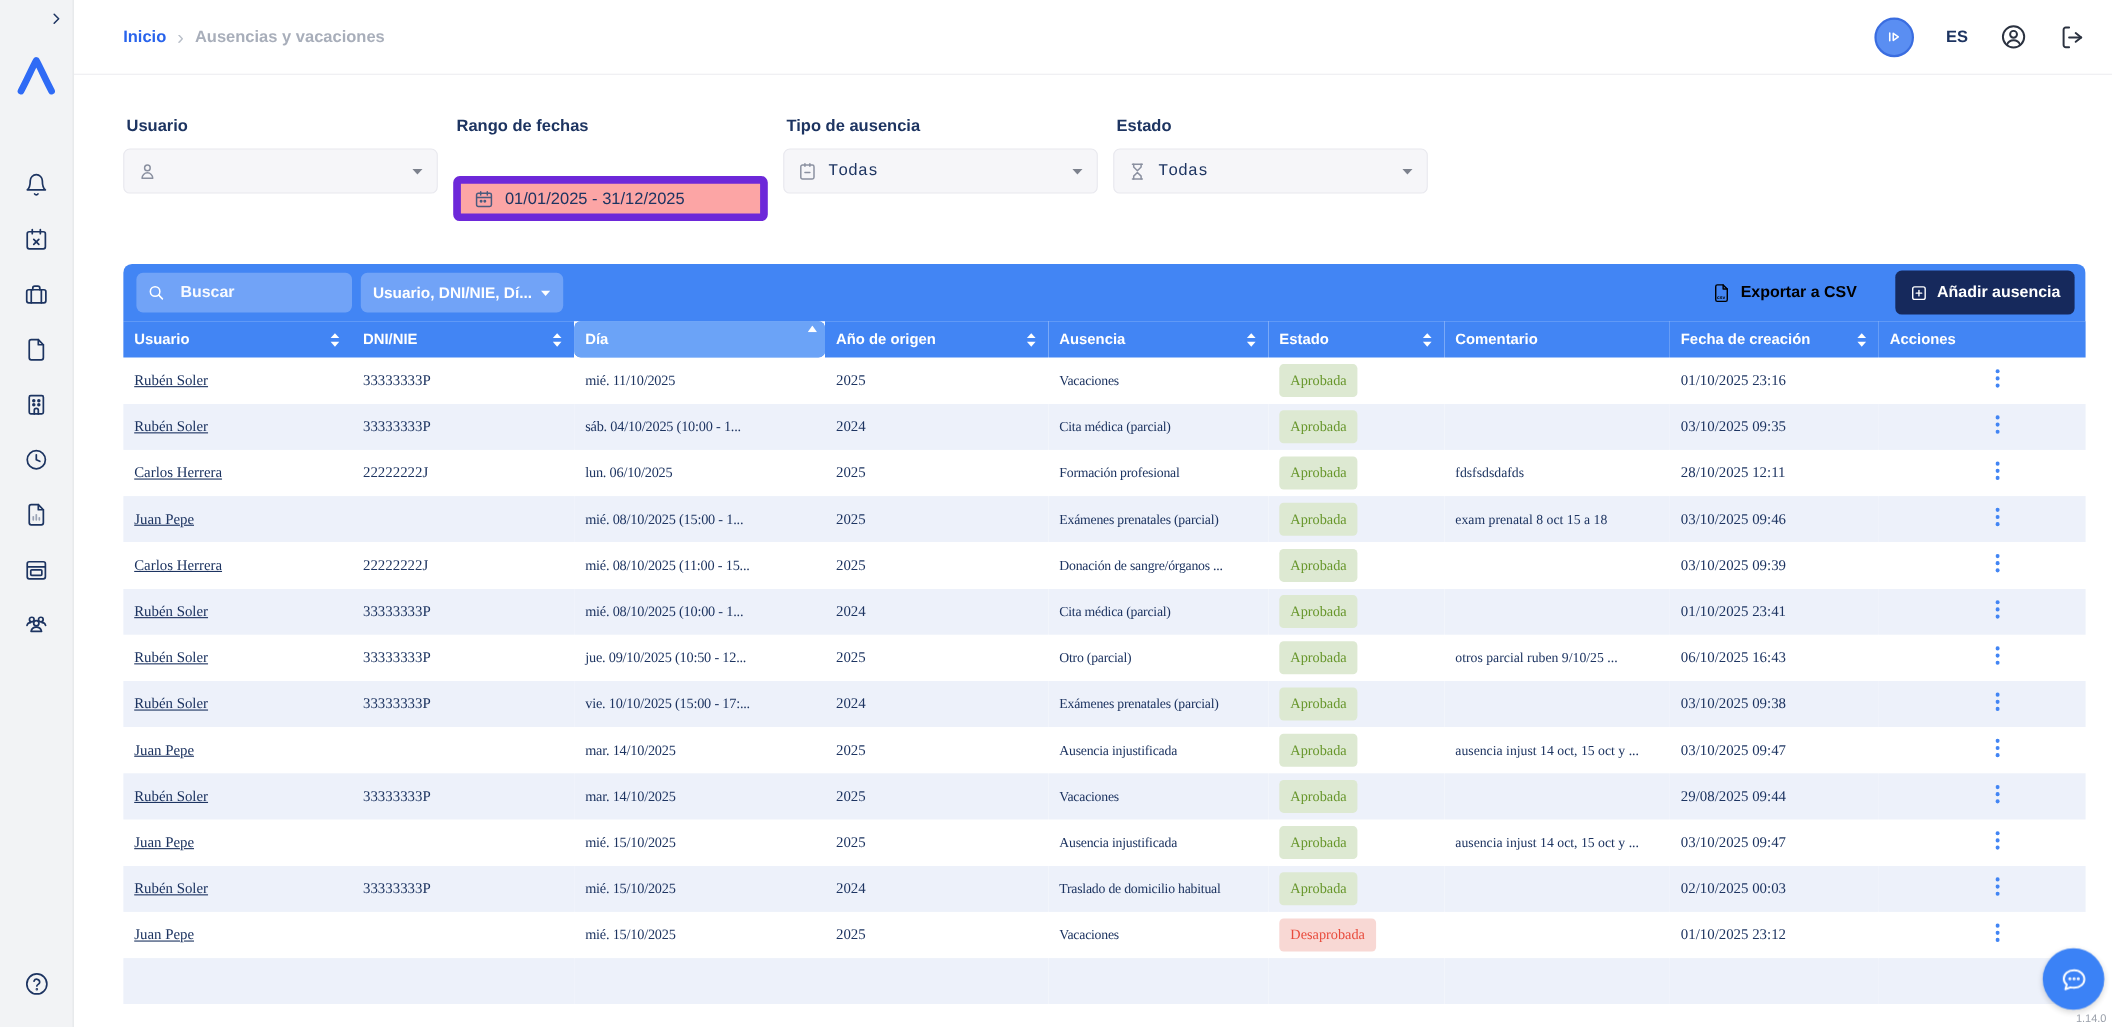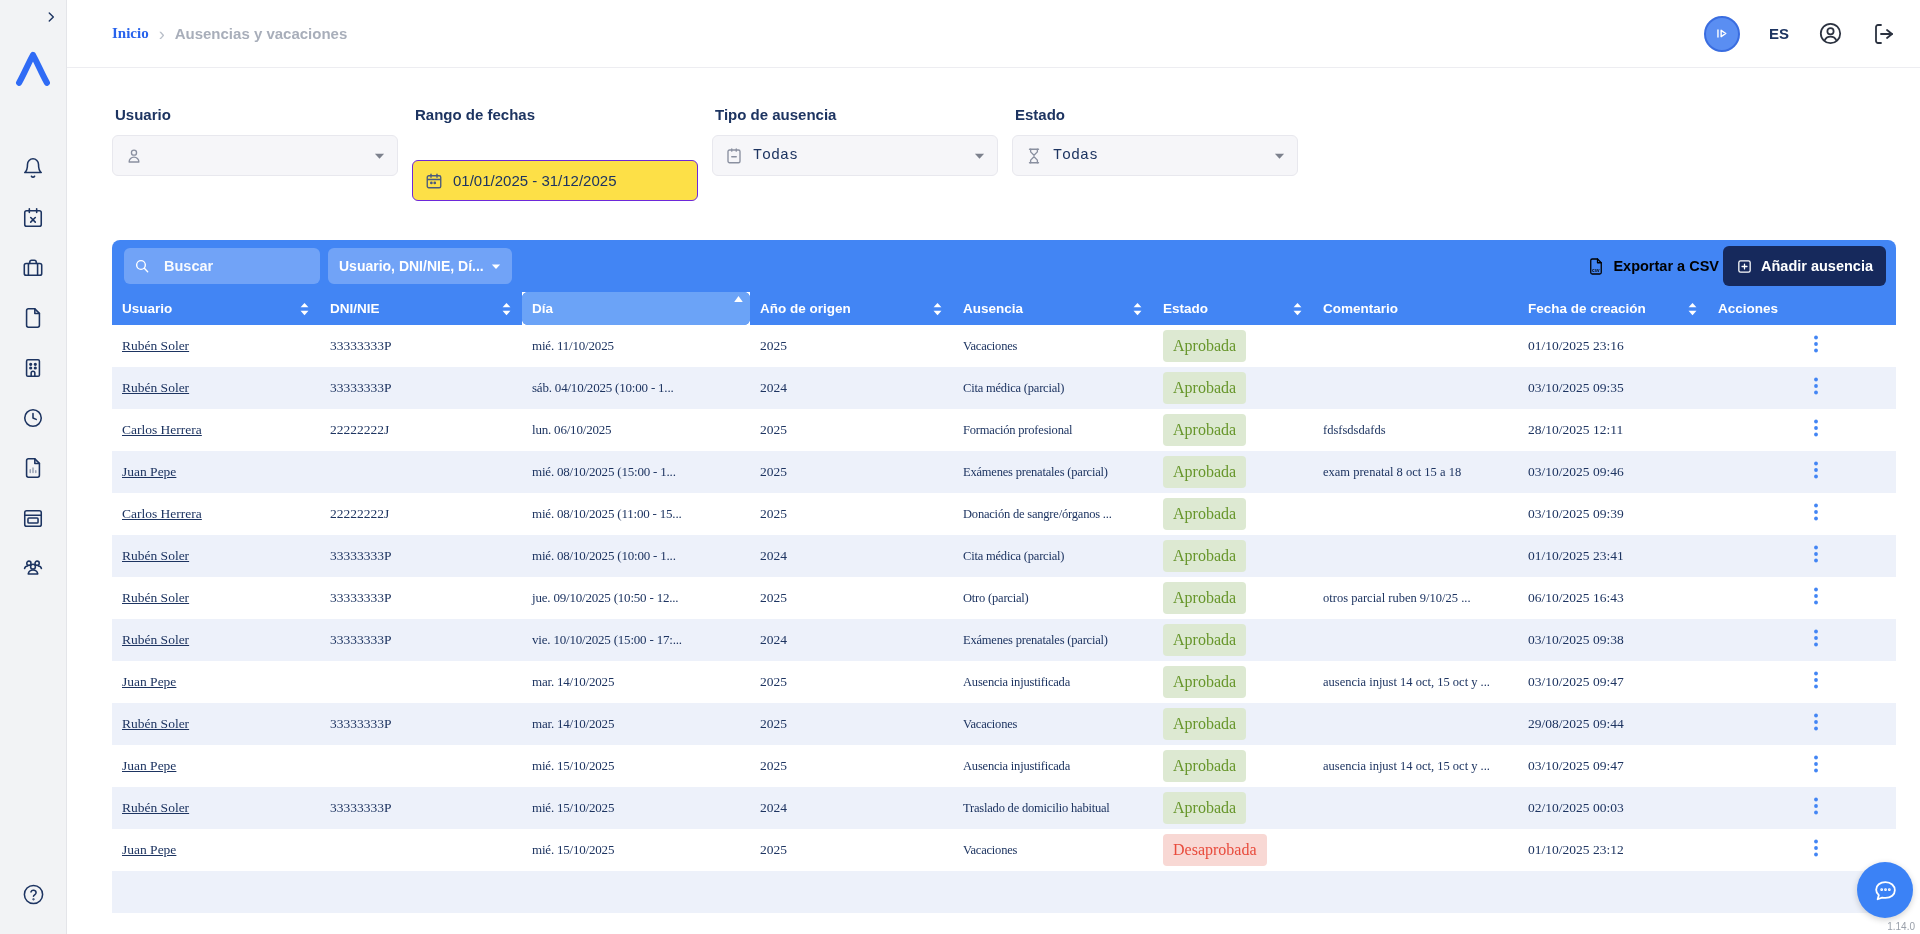--- a/index.html
+++ b/index.html
@@ -20,79 +20,79 @@
   .nav-icons{position:absolute; top:157px; left:0; width:100%; display:flex; flex-direction:column;
     align-items:center; gap:28px; color:var(--sidebar-icon);}
   .nav-icons svg{cursor:pointer;}
   .help-wrap{position:absolute; bottom:28px; left:0; width:100%; display:flex; justify-content:center;
     color:var(--sidebar-icon);}
   
   .main{margin-left:67px; width:1853px; height:934px;}
   .topbar{height:68px; display:flex; align-items:center; justify-content:space-between;
     padding:0 24px 0 45px; border-bottom:1px solid #ededf1;}
   .breadcrumb{display:flex; align-items:center; gap:10px; font-size:15px; font-weight:700;}
-  .bc-home{color:var(--link-blue); cursor:pointer;font-family:Liberation Serif, serif;}
+  .bc-home{color:var(--link-blue); cursor:pointer;}
   .bc-sep{color:#b9bfc9; font-weight:400; font-size:18px; line-height:1;}
   .bc-current{color:var(--muted-text);}
   .topbar-right{display:flex; align-items:center; gap:29px;}
   .play-btn{width:36px; height:36px; border-radius:50%; background:#5a8ef2; border:2px solid #3a6de0;
     display:flex; align-items:center; justify-content:center; color:#fff; cursor:pointer;}
   .lang{font-size:15px; font-weight:700; color:var(--text-navy); cursor:pointer;}
   .tb-icon{color:#2b3240; cursor:pointer;}
   
   .filters{display:flex; gap:14px; padding:38px 0 0 45px;}
   .filter{width:286px;}
   .filter-label{display:block; font-size:15px; font-weight:700; color:var(--text-navy);
     margin:0 0 12px 3px;}
   .field{height:41px; border-radius:6px; display:flex; align-items:center; padding:0 12px; gap:10px;
     cursor:pointer;}
   .field-gray{background:#f6f6f9; border:1px solid #e8e8ee;font-family:Liberation Mono, monospace;}
-  .field-white{background:#fde047; border:1px solid #6d28d9;margin-top:37px;}
+  .field-white{background:#fca5a5; border:7px solid #6d28d9;margin-top:37px;}
   .field-icon{color:#8a90a0;}
   .field-icon.navyish{color:#4a5a7d;}
   .field-value{font-size:15px; color:var(--text-navy);}
   .chev{margin-left:auto; color:#7c818d;}
   
   .table-wrap{margin:39px 0 0 45px; width:1784px; height:724px; border-radius:8px 8px 0 0;
     overflow:hidden; background:#fff;}
   .toolbar{height:52px; background:var(--accent-blue); display:flex; align-items:center;
     padding:0 10px 0 12px;}
   .search-box{width:196px; height:36px; background:rgba(255,255,255,.25); border-radius:6px;
     display:flex; align-items:center; padding:0 10px; gap:14px; color:#fff;}
   .search-box input{flex:1; min-width:0; background:transparent; border:none; outline:none;
     color:#fff; font-size:14.5px; font-family:inherit; font-weight:600;}
   .search-box input::placeholder{color:#fff; opacity:.95;}
   .scope-select{width:184px; height:36px; margin-left:8px; background:rgba(255,255,255,.25);
     border-radius:6px; display:flex; align-items:center; justify-content:space-between;
     padding:0 11px; color:#fff; font-size:14px; font-weight:700; cursor:pointer; white-space:nowrap;}
   .toolbar-spacer{flex:1;}
   .export-btn{display:flex; align-items:center; gap:8px; background:transparent; border:none;
     color:#000000; font-size:14.5px; font-weight:700; font-family:inherit; cursor:pointer;}
-  .add-btn{height:40px; margin-left:4px; background:var(--navy-button); color:#fff; border:none;
+  .add-btn{height:40px; margin-left:35px; background:var(--navy-button); color:#fff; border:none;
     border-radius:6px; display:flex; align-items:center; gap:8px; padding:0 13px;
     font-size:14.5px; font-weight:700; font-family:inherit; cursor:pointer; white-space:nowrap;}
   table{width:1784px; border-collapse:collapse; table-layout:fixed;}
   thead tr{height:33px; background:var(--accent-blue);}
   th{padding:0 10px; position:relative; text-align:left; font-size:13.5px; font-weight:700;
     color:#fff; white-space:nowrap; overflow:hidden; cursor:pointer;}
   th .hwrap{display:flex; align-items:center; justify-content:space-between; gap:6px;}
   th.sorted{background:var(--sorted-blue); border-radius:6px;}
   .caret-up{position:absolute; top:4px; right:7px; color:#fff; display:none;}
   .sort-icon{color:#fff; flex:0 0 auto;}
   .col-0{width:208px}.col-1{width:202px}.col-2{width:228px}.col-3{width:203px}.col-4{width:200px}
   .col-5{width:160px}.col-6{width:205px}.col-7{width:190px}.col-8{width:216px}
   tbody tr{height:42px; background:#fff;font-family:Liberation Serif, serif;}
   tbody tr.alt{background:var(--row-alt);}
   td{padding:0 10px; font-size:13.5px; color:var(--text-navy); white-space:nowrap; overflow:hidden;
     vertical-align:middle;}
   .user-link{text-decoration:underline; cursor:pointer; color:var(--text-navy);}
   .td-dia{font-size:13px; letter-spacing:-0.2px;}
   .td-ausencia{font-size:12.5px; letter-spacing:-0.2px;}
   .td-comentario{font-size:12.5px;}
-  .badge{display:inline-block; padding:7px 10px; border-radius:4px; font-size:16px;}
+  .badge{display:inline-block; padding:7px 10px; border-radius:4px; font-size:13px;}
   .badge-green{background:var(--approved-bg); color:var(--approved-text);}
   .badge-red{background:var(--rejected-bg); color:var(--rejected-text);}
   .td-acciones{text-align:center;}
   .kebab{display:inline-block; fill:var(--accent-blue); cursor:pointer;}
   
   .chat-fab{position:fixed; right:7px; bottom:16px; width:56px; height:56px; border-radius:50%;
     background:#3b82f6; display:flex; align-items:center; justify-content:center; color:#fff;
     cursor:pointer; box-shadow:0 2px 6px rgba(0,0,0,.18); z-index:10;}
   .version{position:fixed; right:5px; bottom:2px; font-size:10px; color:#9aa0aa; z-index:11;}
 </style>

